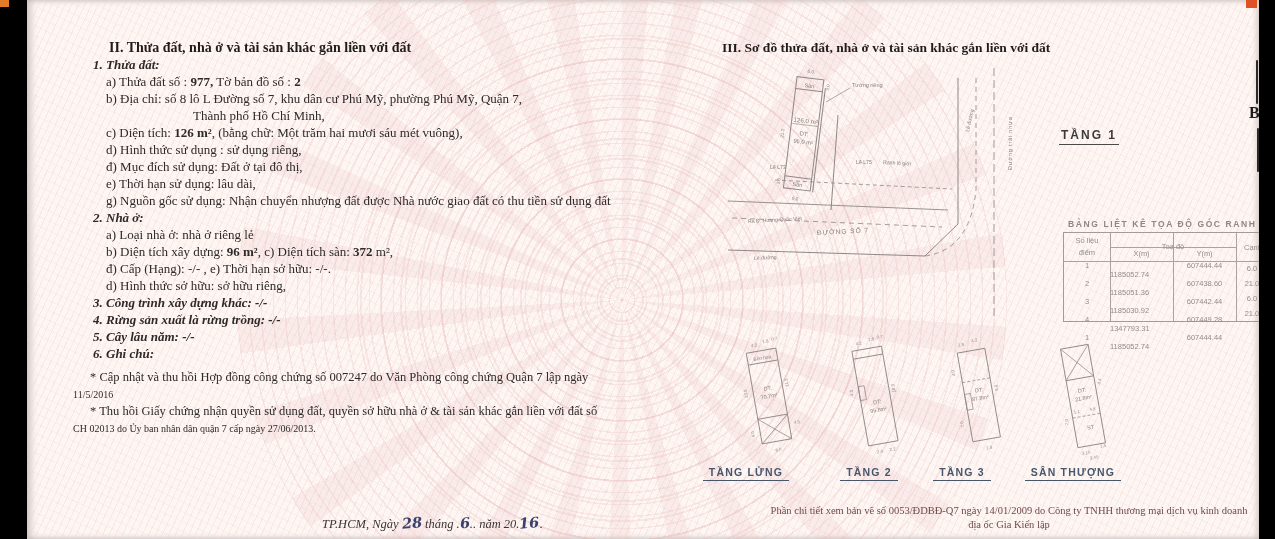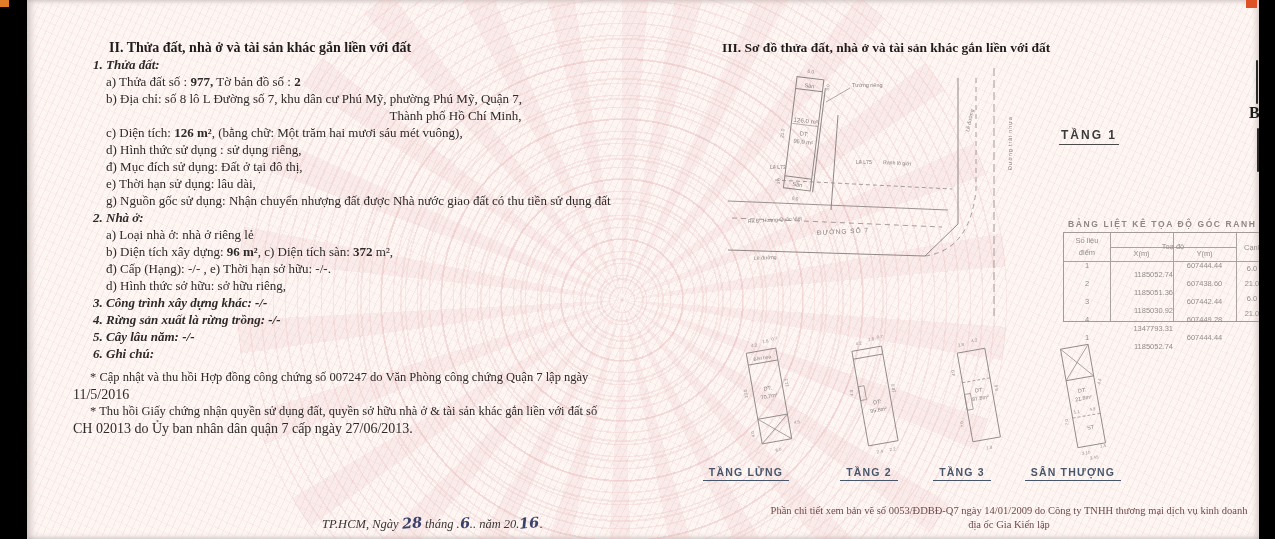--- a/index.html
+++ b/index.html
@@ -24,23 +24,23 @@
      opacity:.8; }
 
   .corner-mark-tl { position:absolute; left:0; top:0; width:9px; height:7px; background:#e07b28; z-index:9; }
   .corner-mark-tr { position:absolute; left:1246px; top:0; width:11px; height:8px; background:#de5226; z-index:9; }
 
   
   .sec2 { position:absolute; left:66px; top:39px; width:625px; font-size:13px; line-height:17px; color:#2e2a2a; }
   .sec2 .title { font-weight:bold; font-size:14px; margin-left:16px; color:#201c1c; }
   .sec2 .hd { font-weight:bold; font-style:italic; }
   .sec2 .it { margin-left:13px; }
-  .sec2 .it2 { margin-left:100px;text-align:center; }
+  .sec2 .it2 { margin-left:100px; }
   .sec2 .note { margin-left:-20px; text-indent:17px; font-size:12.5px; }
-  .sec2 .note-cont { margin-left:-20px; font-size:14px; }
+  .sec2 .note-cont { margin-left:-20px; font-size:10px; }
   .sec2 .gap { height:7px; }
   .b { font-weight:bold; }
   .date-line { position:absolute; left:295px; top:514px; width:420px; font-style:italic; font-size:12.5px; color:#3a3535; }
   .hand { font-family:"DejaVu Serif", serif; font-style:italic; font-weight:bold; color:#39406b;
           font-size:14.5px; display:inline-block; transform:rotate(-5deg); }
 
   
   .sec3-title { position:absolute; left:695px; top:40px; width:560px; font-weight:bold; font-size:13.5px; color:#201c1c; }
   .tang1-label { position:absolute; left:1032px; top:128px; font-family:"Liberation Sans", sans-serif;
                  font-size:12px; font-weight:bold; letter-spacing:2px; color:#3a3a3a;
@@ -51,21 +51,21 @@
                    font-size:8.5px; font-weight:bold; letter-spacing:1.6px; color:#8d8785; }
   .coord-table { position:absolute; left:1036px; top:232px; width:207px; height:90px;
                  border:1px solid #a19b99; font-family:"Liberation Sans", sans-serif;
                  font-size:7.5px; color:#938d8b; }
   .ct-vline { position:absolute; top:0; bottom:0; width:1px; background:#a9a3a1; }
   .ct-hline { position:absolute; height:1px; background:#a9a3a1; }
   .ct-cell { position:absolute; text-align:center; }
   .ct-body { position:absolute; left:0; top:28px; bottom:0; width:172px; display:flex; flex-direction:column; justify-content:space-around; }
   .ct-row { display:flex; }
   .ct-row .c1 { width:46px; text-align:center; }
-  .ct-row .c2 { width:63px; text-align:right;margin-top:9px; }
+  .ct-row .c2 { width:63px; text-align:left;margin-top:9px; }
   .ct-row .c3 { width:63px; text-align:center; }
   .ct-canh { position:absolute; right:0; top:28px; bottom:0; width:34px; display:flex; flex-direction:column; justify-content:space-around; align-items:center; }
 
   .floor-svg { position:absolute; top:332px; }
   .floor-label { position:absolute; top:466px; font-family:"Liberation Sans", sans-serif; font-size:10.5px;
                  font-weight:bold; letter-spacing:1.2px; color:#47566b; border-bottom:1.4px solid #47566b;
                  padding-bottom:2px; text-align:center; }
   .footnote { position:absolute; left:693px; top:504px; width:578px; text-align:center;
               font-size:10.5px; line-height:14px; color:#6e4a4a; }
 

